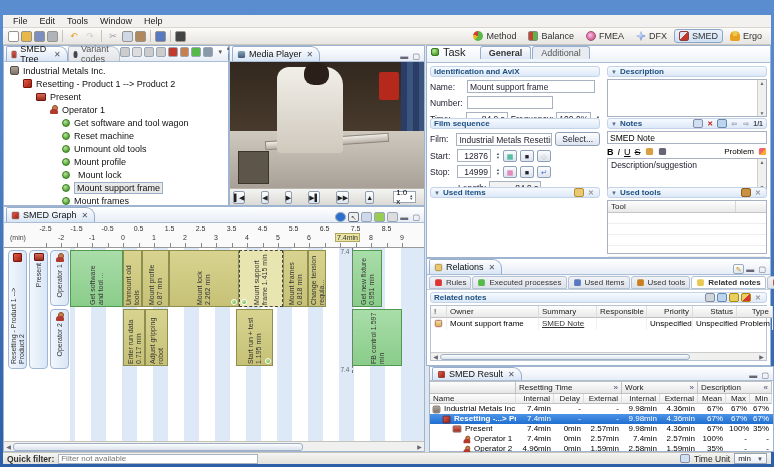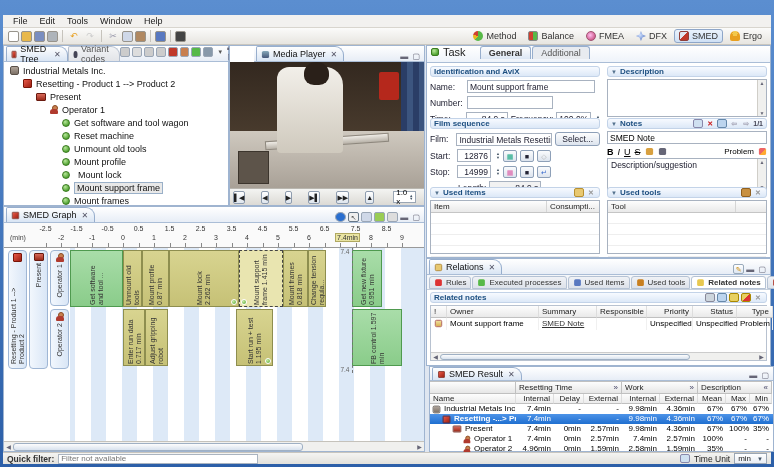--- a/index.html
+++ b/index.html
@@ -266,21 +266,21 @@
           <span class="sq ic-task"></span>
           <span class="tl">Mount support frame</span>
         </div>
         <div class="tree-row" style="padding-left: 58px;">
           <span class="sq ic-task"></span>
           <span class="tl">Mount frames</span>
         </div>
       </div>
   </div>
 
-  <div class="panel" style="left:229px;top:45px;width:196px;height:161px;padding-left:24px;">
+  <div class="panel" style="left:229px;top:45px;width:196px;height:161px;">
     <div class="tabbar">
       <div class="etab">
         <span class="sq" style="background:linear-gradient(#8ab,#457);transform:scale(.8)"></span>
         <span>Media Player</span>
           <span class="x">✕</span>
       </div>
       <span class="tabicons">
           <span class="minmax">▬ ▢</span>
         </span>
     </div>
@@ -511,30 +511,20 @@
 
     <div style="position:absolute;left:3px;top:141px;width:170px;">
       <div class="shdr">
           <span class="tri">▼</span>
           <span>Used items</span>
         <span class="hicons">
             <span class="hic" style="background:#e8c870;border:1px solid #b89030;"></span>
             <span class="hic" style="color:#999;">✕</span>
           </span>
         </div>
-      <div class="etable" style="margin-top:2px;height:54px;">
-        <div class="ethead">
-            <div style="flex:1;">Item</div>
-            <div style="width:52px;border-right:none;">Consumpti...</div>
-          </div>
-        <div class="etrow"></div>
-          <div class="etrow"></div>
-          <div class="etrow"></div>
-          <div class="etrow"></div>
-      </div>
     </div>
 
     <div style="position:absolute;left:180px;top:20px;width:160px;">
       <div class="shdr">
           <span class="tri">▼</span>
           <span>Description</span>
         </div>
       <div class="txtarea" style="margin-top:2px;height:38px;">
         <span></span>
         <span class="vsb">

